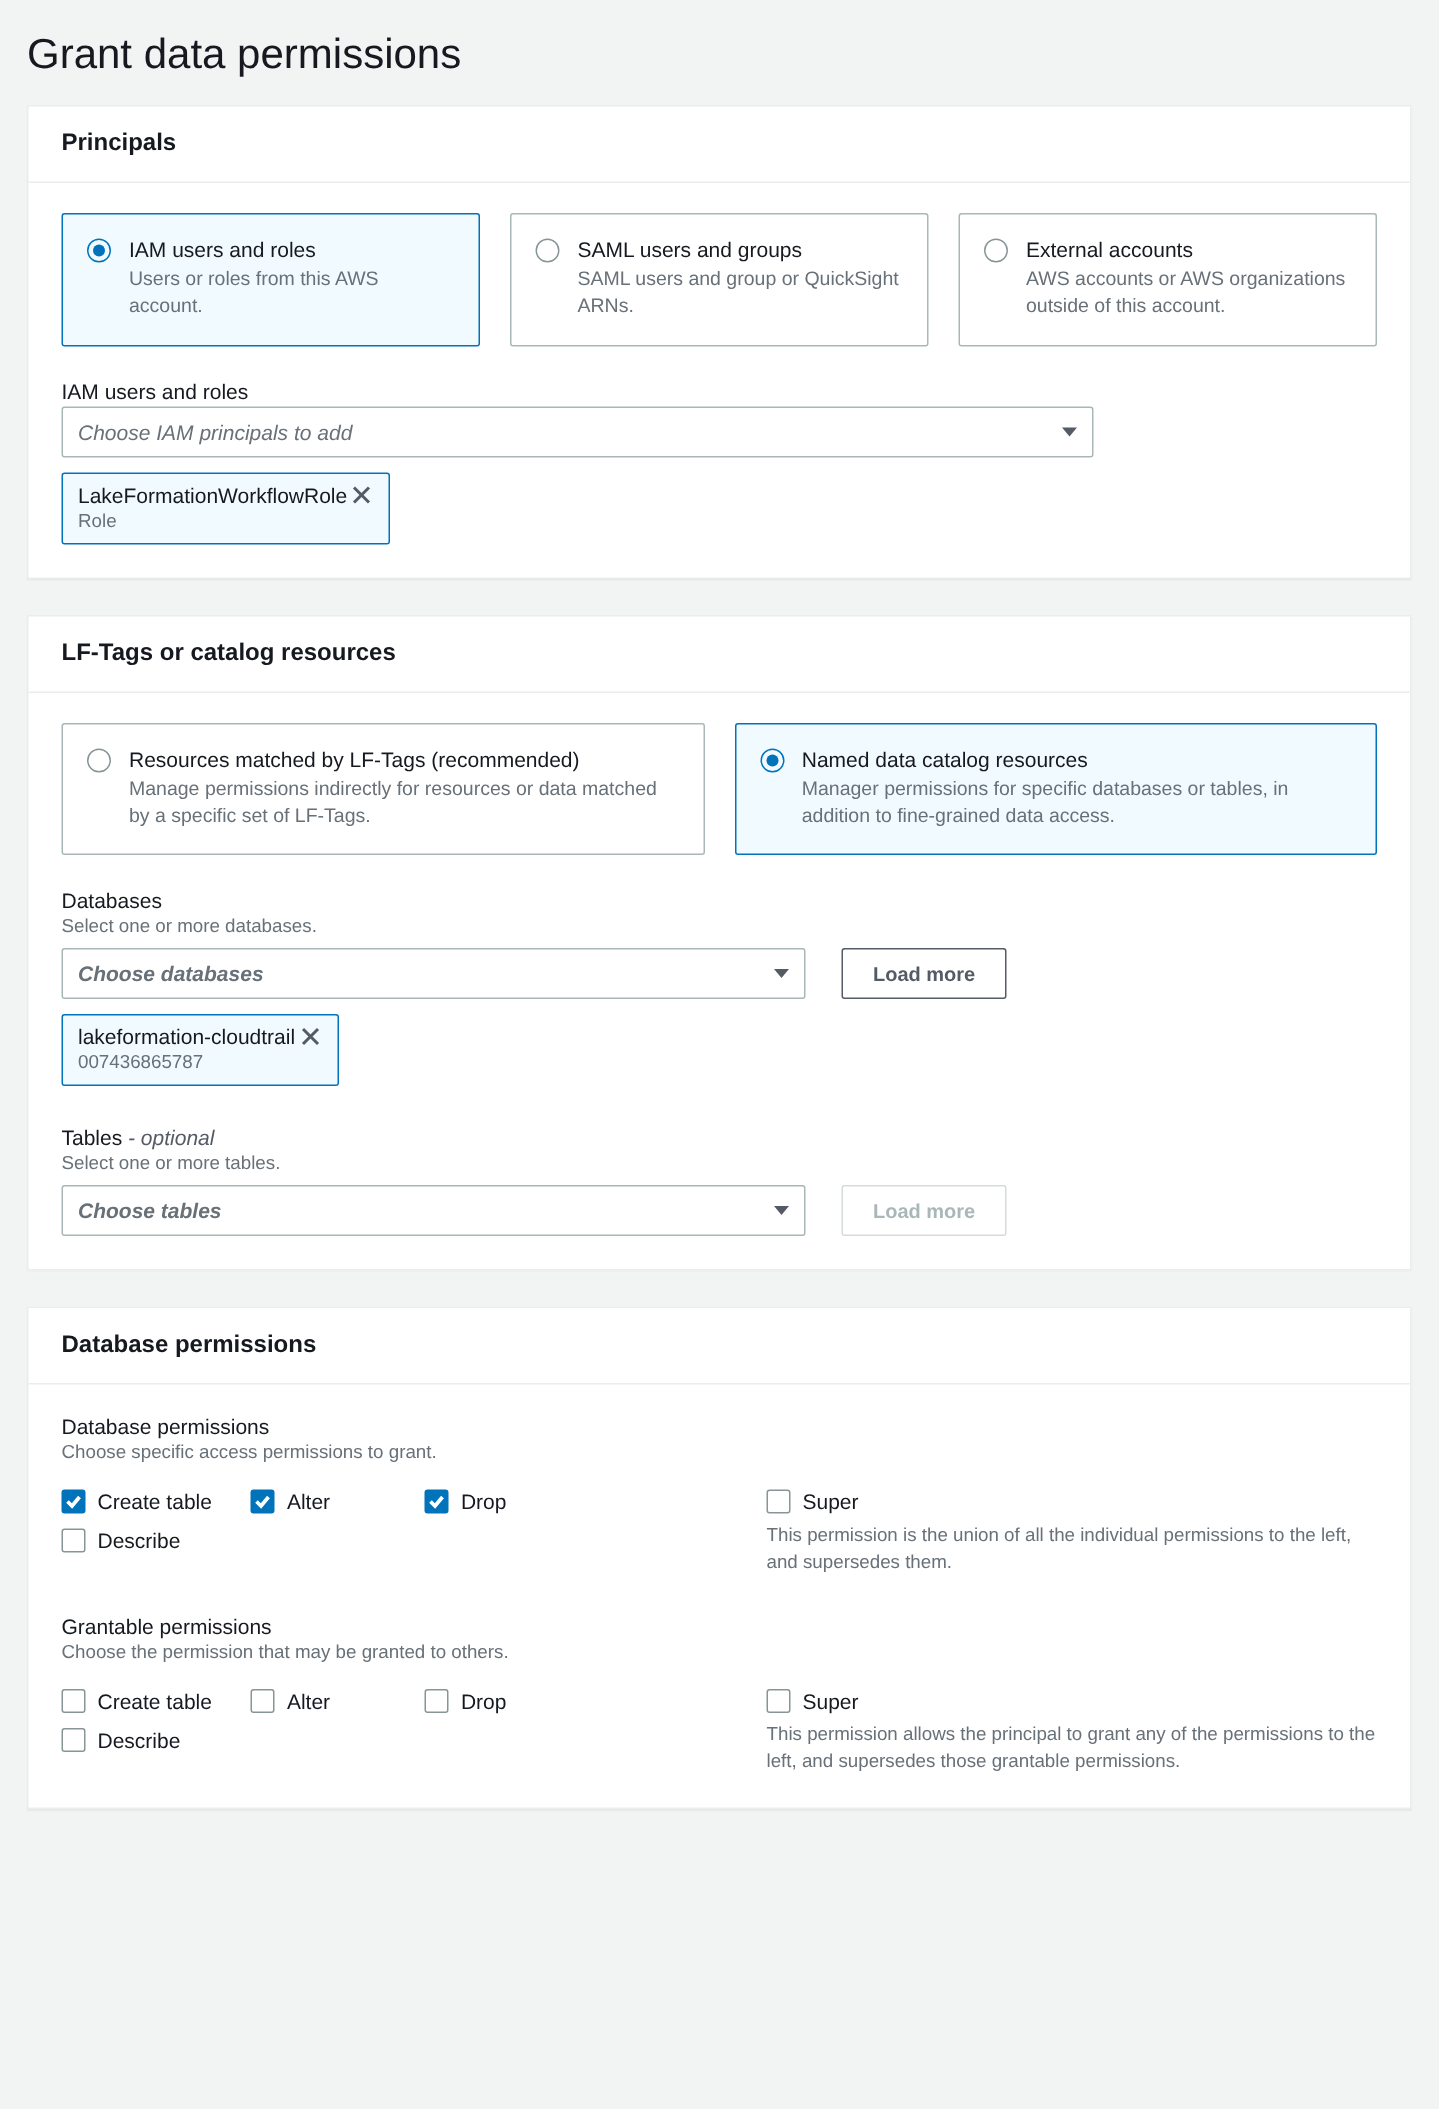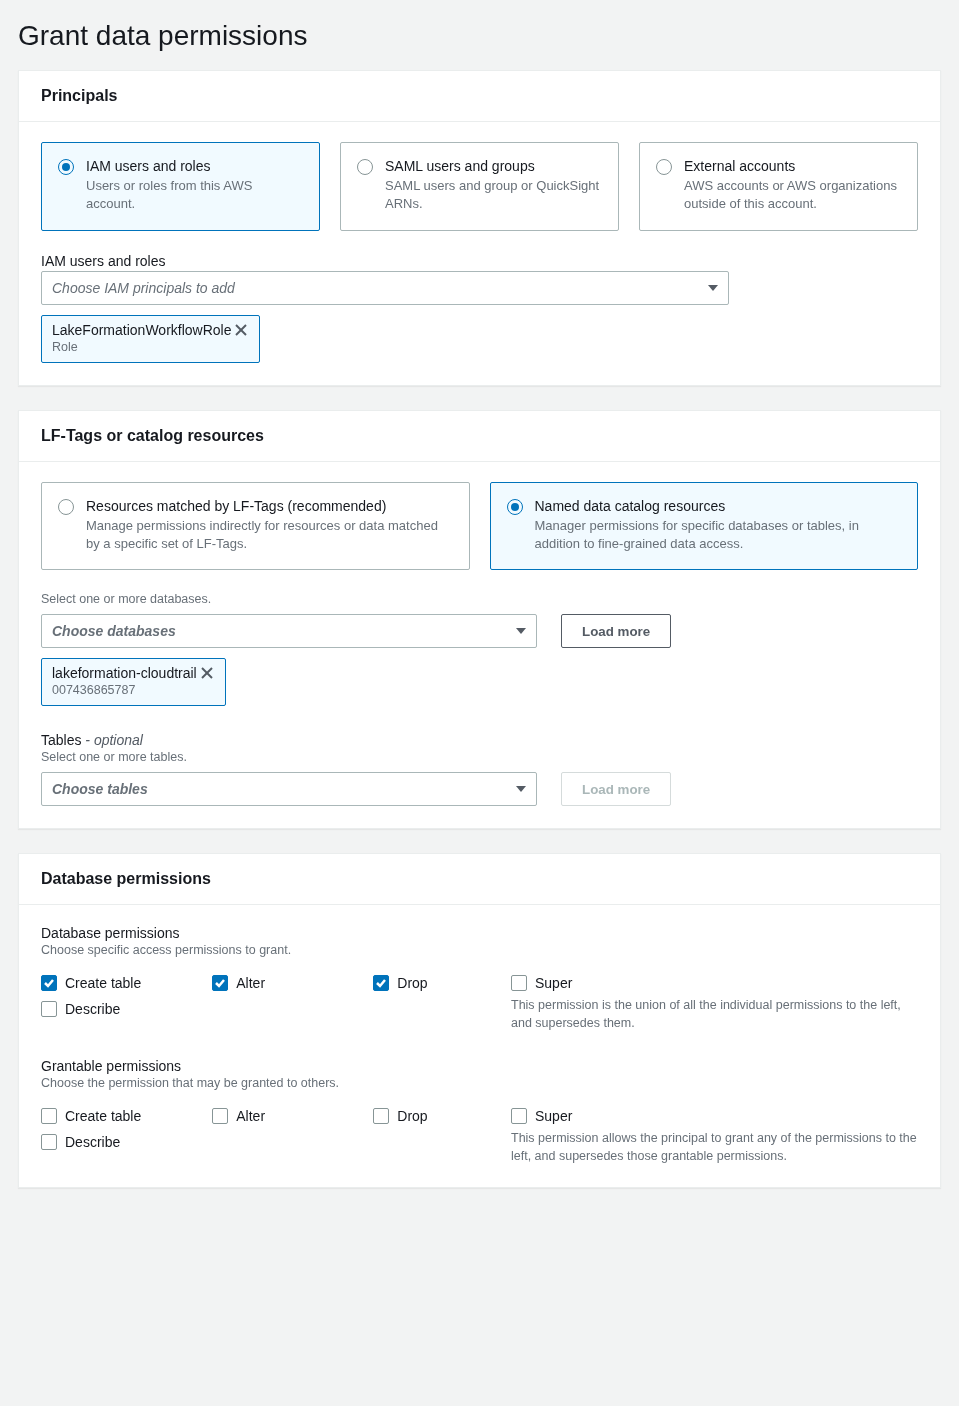--- a/index.html
+++ b/index.html
@@ -145,21 +145,21 @@
   .token-x {
     width:16px; height:16px;
     cursor:pointer;
     color:#545b64;
   }
   .token-x svg { width:16px; height:16px; stroke:#545b64; stroke-width:2; }
   .section-block { margin-bottom: 26px; }
   .perm-cols { display:flex; gap:30px; }
   .perm-left { flex: 0 0 440px; }
   .perm-right { flex: 1; }
-  .cb-row { display:flex; gap:71px; flex-wrap:wrap; margin-top:10px;}
+  .cb-row { display:flex; gap:26px; flex-wrap:wrap; margin-top:10px;}
   .cb-item { display:flex; align-items:center; gap:8px; min-width:90px;}
   .cb {
     width:16px; height:16px;
     border:1px solid #879596;
     border-radius:2px;
     display:flex; align-items:center; justify-content:center;
     flex-shrink:0;
     cursor:pointer;
     background:#fff;
   }
@@ -245,20 +245,21 @@
             <span class="radio-inner"></span>
           </span>
         <div class="tile-text">
           <div class="title">Named data catalog resources</div>
           <div class="desc">Manager permissions for specific databases or tables, in addition to fine-grained data access.</div>
         </div>
       </div>
     </div>
 
     <div class="section-block">
+      <div class="field-label">Databases</div>
       <div class="field-help">Select one or more databases.</div>
       <div class="row-flex">
         <div class="select-box med">
           <span>Choose databases</span>
           <span class="caret"></span>
         </div>
         <button class="btn">Load more</button>
       </div>
       <div class="token">
         <div class="token-top">

